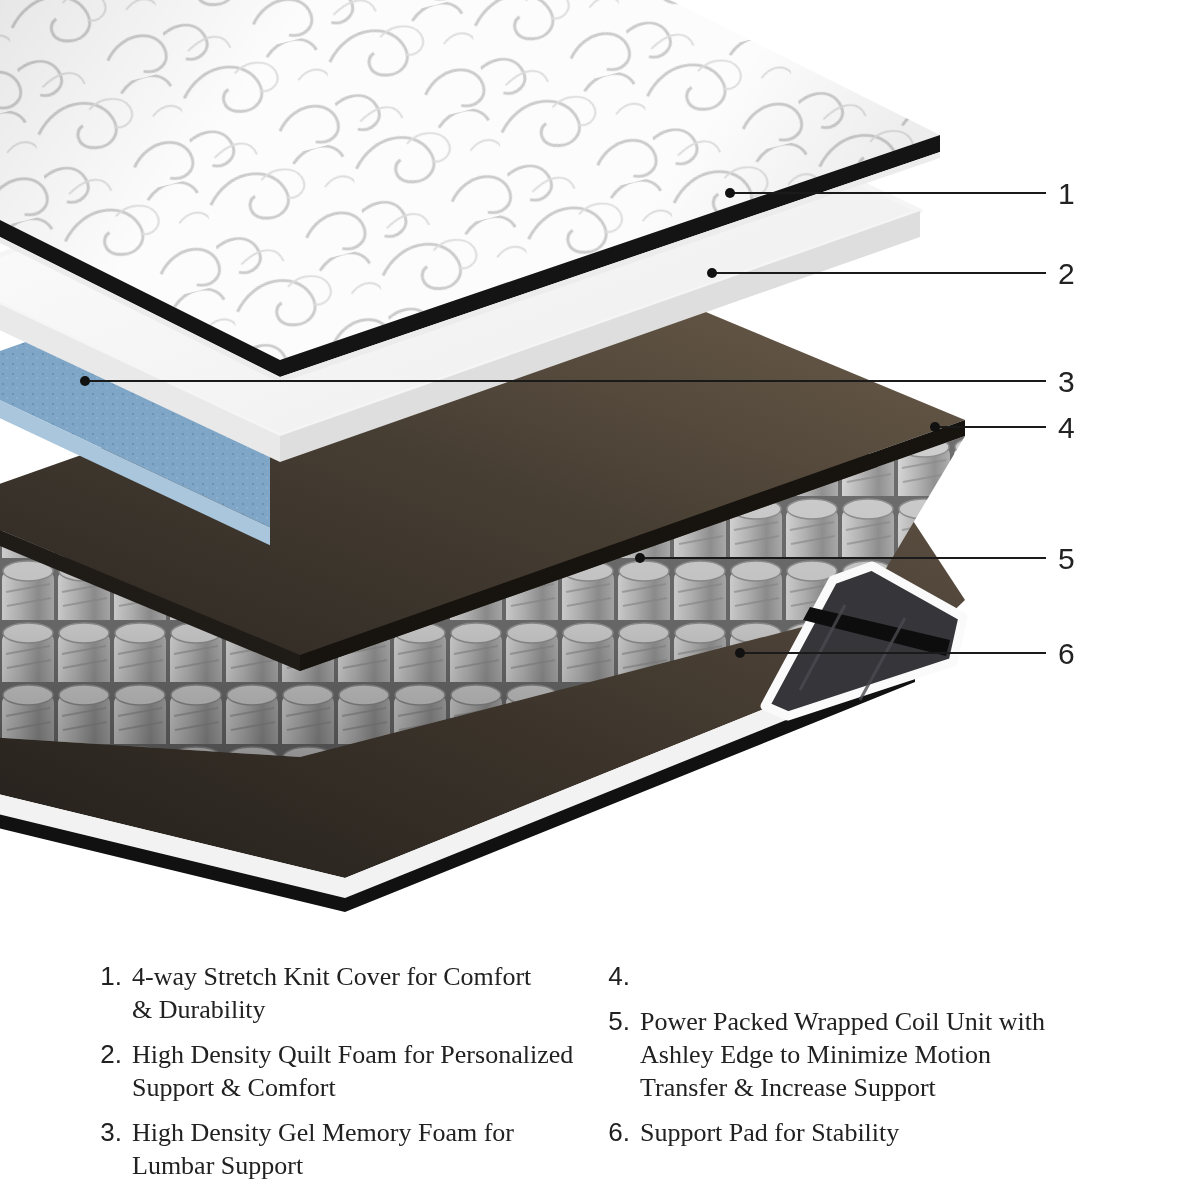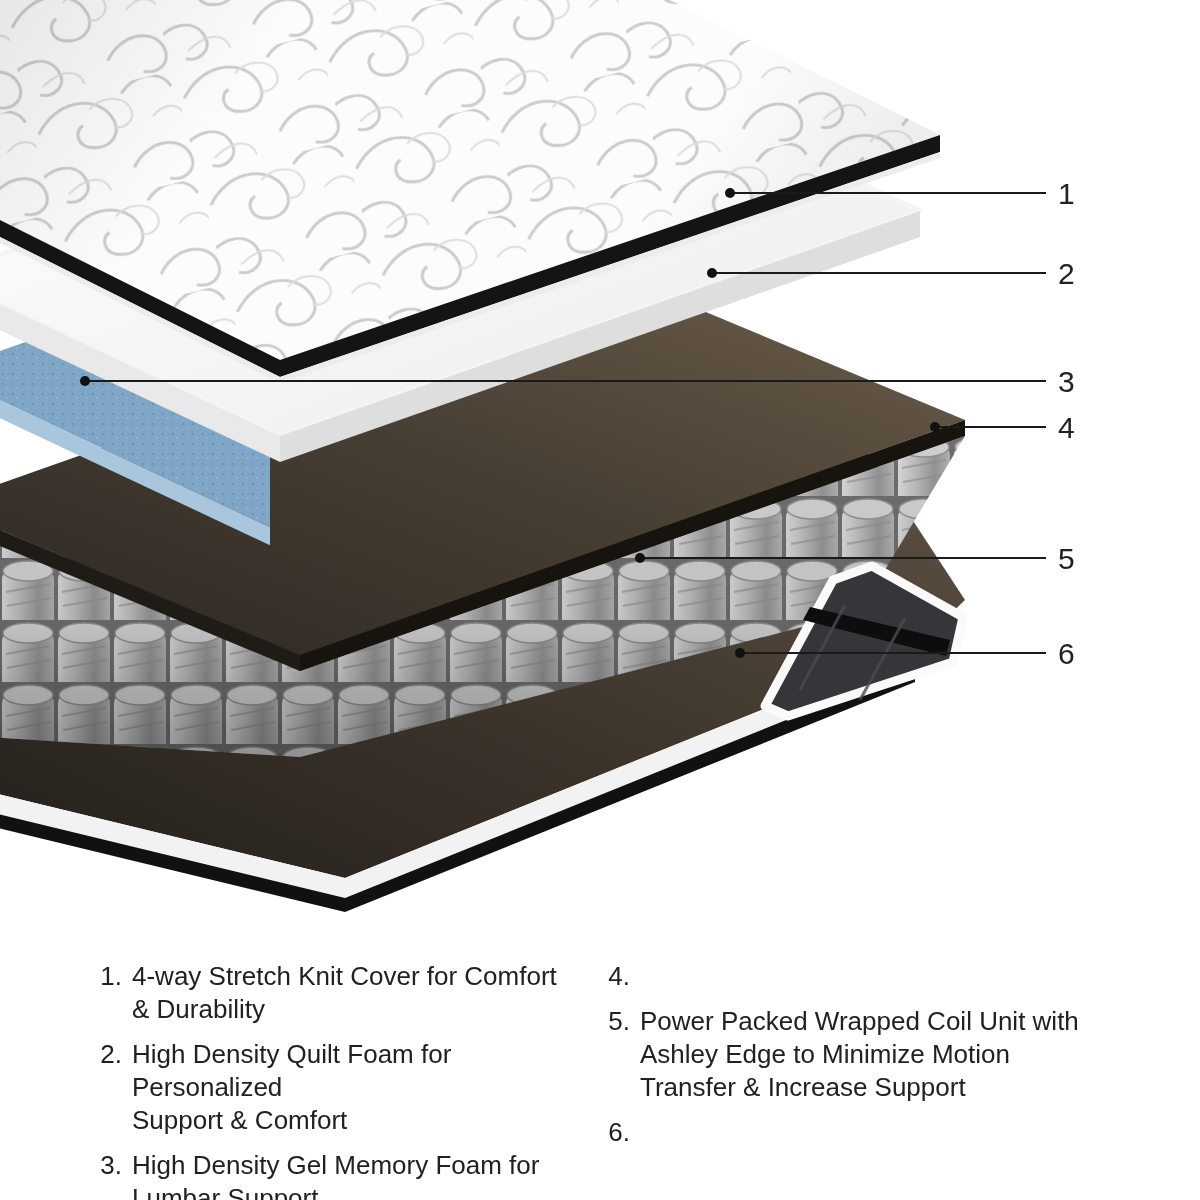--- a/index.html
+++ b/index.html
@@ -4,21 +4,21 @@
 <style>
   html,body{margin:0;padding:0;background:#ffffff;}
   #stage{position:relative;width:1200px;height:1200px;background:#ffffff;overflow:hidden;
          font-family:"Liberation Sans",sans-serif;}
   #art{position:absolute;left:0;top:0;}
   svg text.callout-num{font-family:"Liberation Sans",sans-serif;font-size:30px;fill:#222222;}
   .legend-col{position:absolute;display:flex;flex-direction:column;}
   .legend-item{display:flex;flex-direction:row;align-items:flex-start;margin-bottom:12px;}
   .legend-num{width:30px;min-width:30px;text-align:right;margin-right:10px;
               font-size:26px;line-height:33px;color:#212121;}
-  .legend-txt{font-size:26px;line-height:33px;color:#212121;white-space:pre-line;}
+  .legend-txt{font-size:26px;line-height:33px;color:#212121;white-space:pre-line;font-family:Liberation Serif, serif;}
 </style>
 </head>
 <body>
 
 <div id="stage">
 
   <svg id="art" width="1200" height="1200" viewBox="0 0 1200 1200">
     <defs>
       <linearGradient id="foamTopGrad" x1="0" y1="0" x2="1" y2="1">
         <stop offset="0" stop-color="#ffffff"></stop>
@@ -181,16 +181,17 @@
       <div class="legend-num">4.</div>
     </div>
     <div class="legend-item">
       <div class="legend-num">5.</div>
       <div class="legend-txt">Power Packed Wrapped Coil Unit with
 Ashley Edge to Minimize Motion
 Transfer &amp; Increase Support</div>
     </div>
     <div class="legend-item">
       <div class="legend-num">6.</div>
+      <div class="legend-txt">Support Pad for Stability</div>
     </div>
   </div>
 
 </div>
 
 </body></html>

